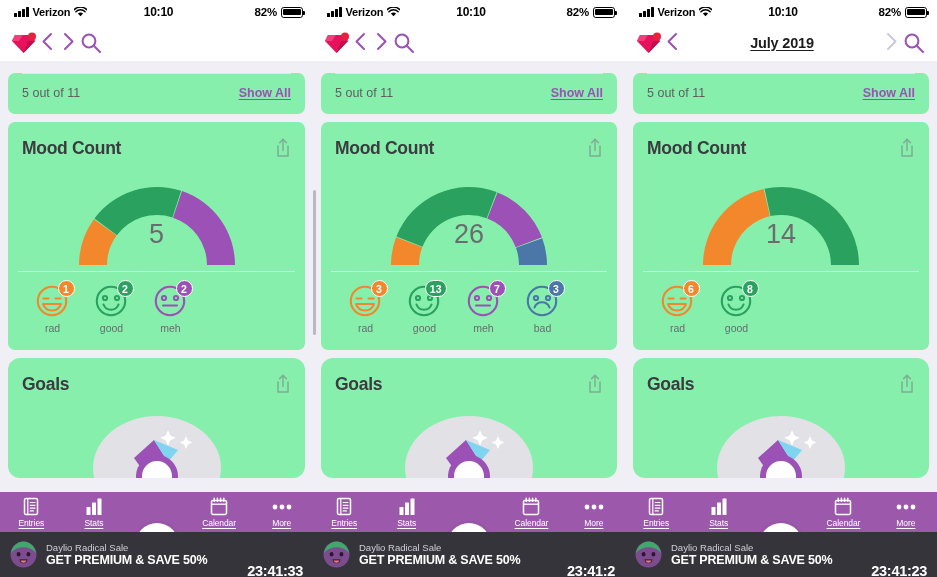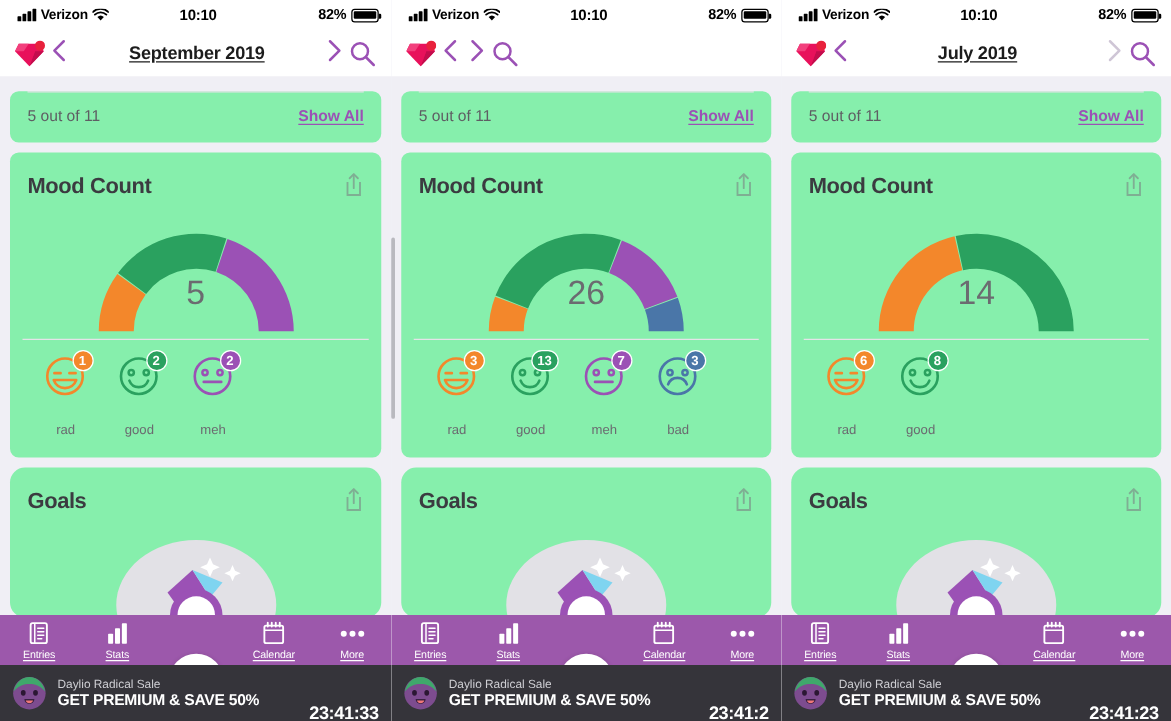--- a/index.html
+++ b/index.html
@@ -100,21 +100,21 @@
   .moods { display: flex; padding: 10px 0 16px 22px; gap: 14px; }
   .mood { width: 45px; text-align: center; position: relative; }
   .mood-face { width: 40px; height: 40px; margin: 0 auto; position: relative; }
   .badge {
     position: absolute; top: -2px; right: -2px;
     min-width: 17px; height: 17px; border-radius: 9px;
     color: #fff; font-size: 10.5px; font-weight: bold;
     display: flex; align-items: center; justify-content: center;
     padding: 0 4px; border: 1.5px solid #fff;
   }
-  .mood-label { font-size: 10.5px; color: #6b6b70; margin-top: 16px; }
+  .mood-label { font-size: 10.5px; color: #6b6b70; margin-top: 0; }
 
   .goals-card { position: relative; overflow: hidden; height: 120px; border-radius: 12px; }
   .goal-art { position: absolute; left: 50%; transform: translateX(-50%); top: 52px; }
 
   
   .tabbar {
     position: absolute; left: 0; right: 0; bottom: 45px; height: 40px;
     background: #9c58ab; display: flex; align-items: flex-end;
     z-index: 5;
   }
@@ -186,21 +186,20 @@
         <div class="gem"><svg width="24" height="22" viewBox="0 0 24 22">
             <path d="M11 3 L20 3 L23 9 L11.5 21 L0 9 L3 3 Z" fill="#e8115b"></path>
             <path d="M11.5 21 L23 9 L16 9 Z" fill="#c20d4d"></path>
             <path d="M3 3 L11 3 L7 9 L0 9 Z" fill="#f23f7c"></path>
             <path d="M7 9 L16 9 L11.5 21 Z" fill="#e8115b"></path>
             <circle cx="20" cy="4.5" r="4" fill="#e8213c"></circle>
           </svg></div>
         <div class="chev"><svg width="18" height="21" viewBox="0 0 18 21">
             <path d="M13 3 L5.5 10.5 L13 18" stroke="currentColor" stroke-width="2" fill="none" stroke-linecap="round" stroke-linejoin="round"></path>
           </svg></div>
-        <div class="month">September 2019</div>
         <div class="chev"><svg width="18" height="21" viewBox="0 0 18 21">
             <path d="M5 3 L12.5 10.5 L5 18" stroke="currentColor" stroke-width="2" fill="none" stroke-linecap="round" stroke-linejoin="round"></path>
           </svg></div>
         <div class="searchbtn"><svg width="22" height="22" viewBox="0 0 22 22">
             <circle cx="9" cy="9" r="6.4" stroke="currentColor" stroke-width="2" fill="none"></circle>
             <path d="M13.8 13.8 L20 20" stroke="currentColor" stroke-width="2" stroke-linecap="round"></path>
           </svg></div>
       </div>
       <div class="content">
         <div class="card card-top">

